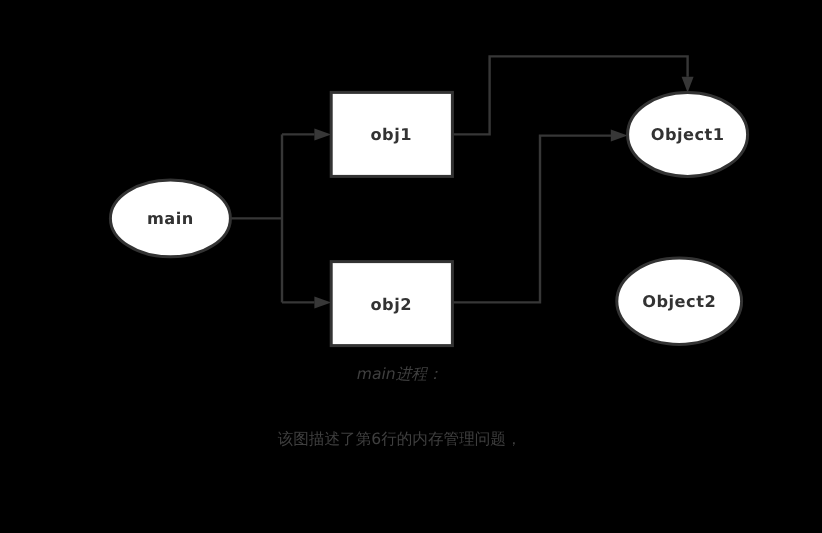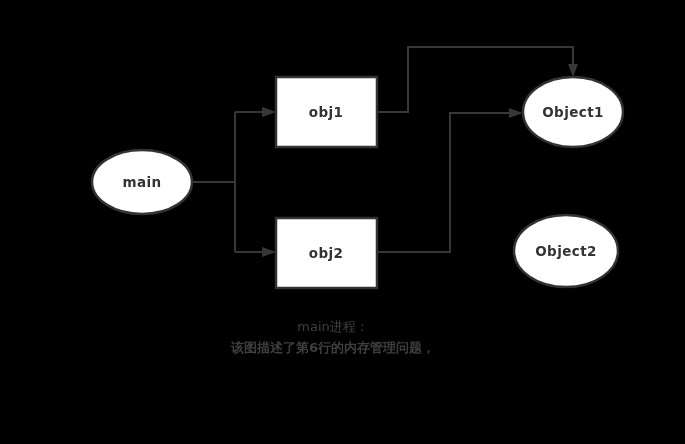--- a/index.html
+++ b/index.html
@@ -45,22 +45,22 @@
   .caption-line {
     position: absolute;
     left: 0;
     width: 666px;
     text-align: center;
     color: #3f3f3f;
     font-size: 13px;
     line-height: 15px;
     white-space: nowrap;
   }
-  .caption-line1 { top: 319px; }
-  .caption-line2 { top: 340px; font-weight: bold; }
+  .caption-line1 { top: 305px; font-style: italic; }
+  .caption-line2 { top: 359px; }
   .caption-line3 { top: 357px; }
 </style>
 </head>
 <body>
 
 <div class="stage">
 
   <svg class="diagram-svg" width="685" height="444" viewBox="0 0 685 444">
 
     <path class="edge" d="M192 182 H235"></path>

